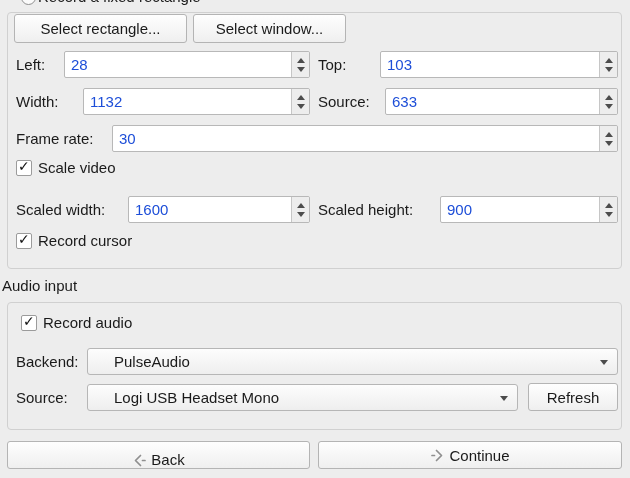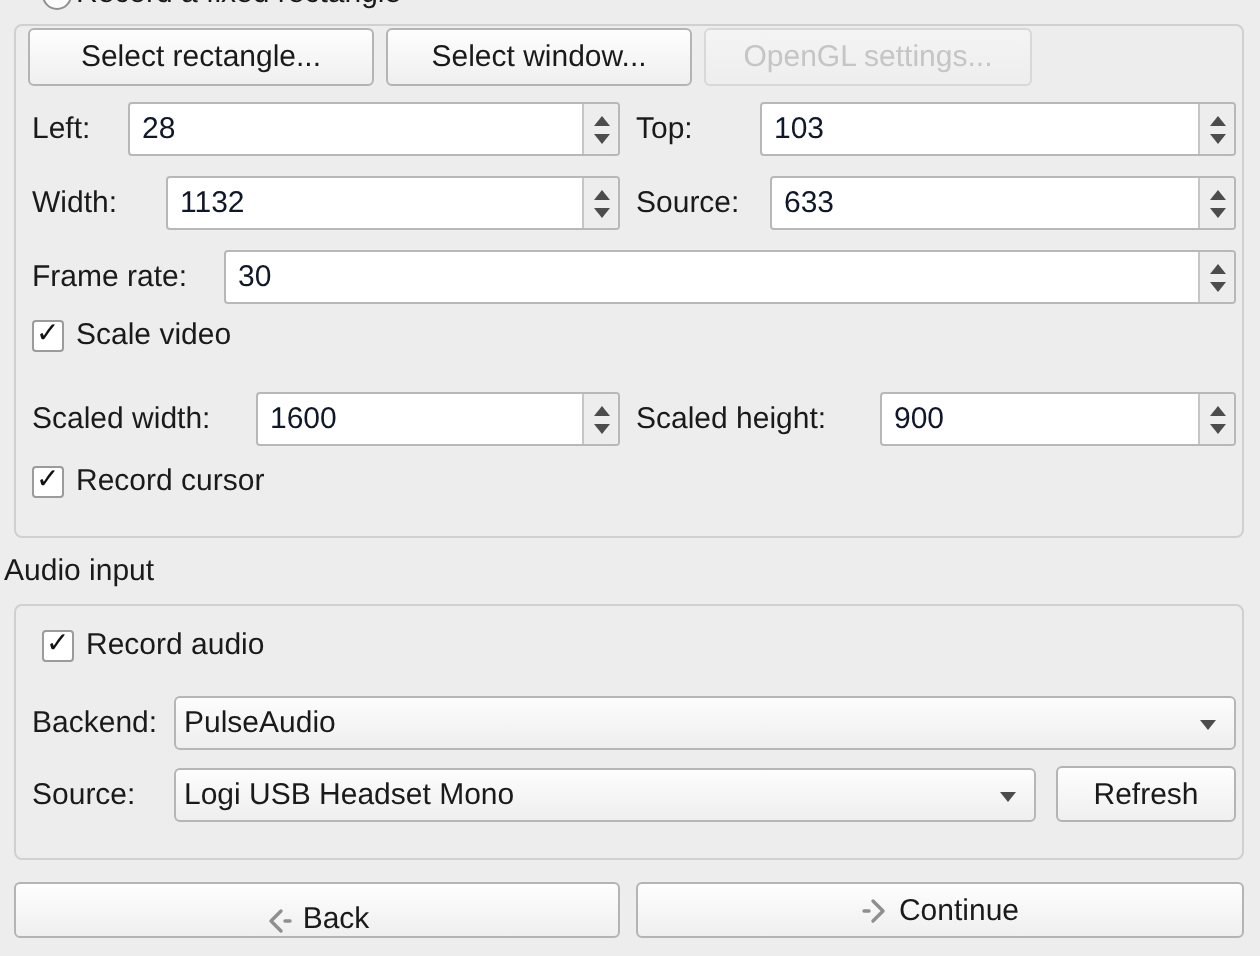--- a/index.html
+++ b/index.html
@@ -65,21 +65,21 @@
     background:#ffffff;
     border:1px solid #b8b8b8;
     border-radius:2px;
     box-sizing:border-box;
   }
   .spinbox input{
     position:absolute;left:0;top:0;bottom:0;right:18px;
     width:calc(100% - 18px);height:100%;
     border:none;outline:none;margin:0;
     padding:0 0 0 6px;
-    font-family:inherit;font-size:15px;color:#0f172a;
+    font-family:inherit;font-size:15px;color:#1d4ed8;
     background:transparent;
     box-sizing:border-box;
   }
   .spin-area{
     position:absolute;right:0;top:0;bottom:0;width:17px;
     background:#ededed;
     border-left:1px solid #c6c6c6;
     border-radius:0 2px 2px 0;
     display:flex;flex-direction:column;
     align-items:center;justify-content:center;
@@ -101,21 +101,21 @@
     font-size:14px;color:#111;
   }
   
   .combo{
     position:absolute;
     background:linear-gradient(to bottom,#fdfdfd,#eeeeee);
     border:1px solid #b6b6b6;
     border-radius:3px;
     box-sizing:border-box;
     display:flex;align-items:center;
-    padding-left:4px;
+    padding-left:26px;
     font-size:15px;color:#1a1a1a;
     cursor:default;
   }
   .combo .combo-arrow{
     position:absolute;right:9px;top:50%;margin-top:-2px;
     width:0;height:0;
     border-left:4px solid transparent;border-right:4px solid transparent;
     border-top:5px solid #4c4c4c;
   }
   .sect-title{position:absolute;font-size:15px;color:#1a1a1a;}
@@ -127,21 +127,20 @@
 
   <div class="radio-sliver" style="left:21px;top:-10px;"></div>
   <div class="clip-label" style="left:38px;top:0;">
     <span>Record a fixed rectangle</span>
   </div>
 
   <div class="groupframe" style="left:7px;top:12px;width:613px;height:255px;"></div>
 
   <div class="btn" style="left:14px;top:14px;width:173px;height:29px;">Select rectangle...</div>
   <div class="btn" style="left:193px;top:14px;width:153px;height:29px;">Select window...</div>
-  <div class="btn disabled" style="left:352px;top:14px;width:164px;height:29px;">OpenGL settings...</div>
 
   <div class="lbl" style="left:16px;top:56px;">Left:</div>
   <div class="spinbox" style="left:64px;top:51px;width:246px;height:27px;">
     <input type="text" value="28" style="">
     <div class="spin-area">
         <div class="tri-up"></div>
         <div class="tri-down"></div>
       </div>
   </div>
   <div class="lbl" style="left:318px;top:56px;">Top:</div>

